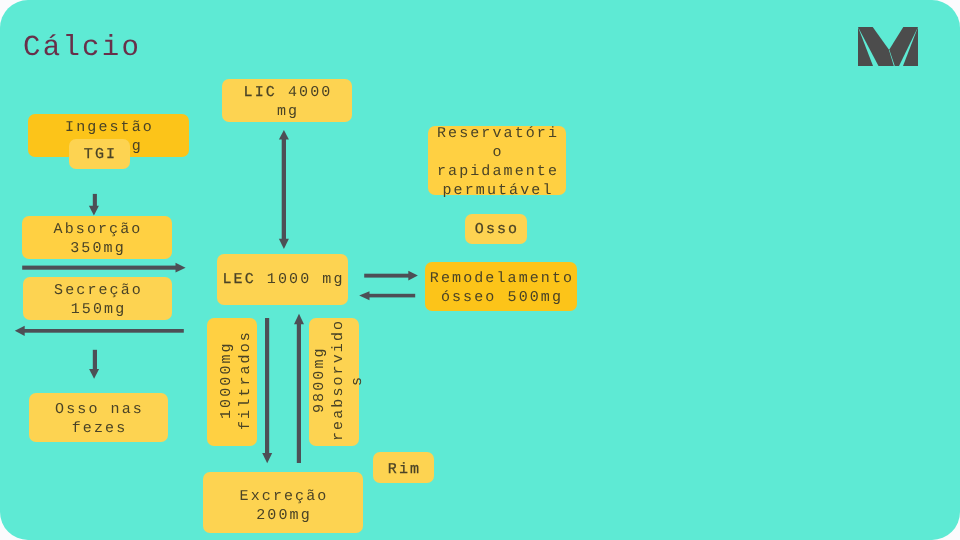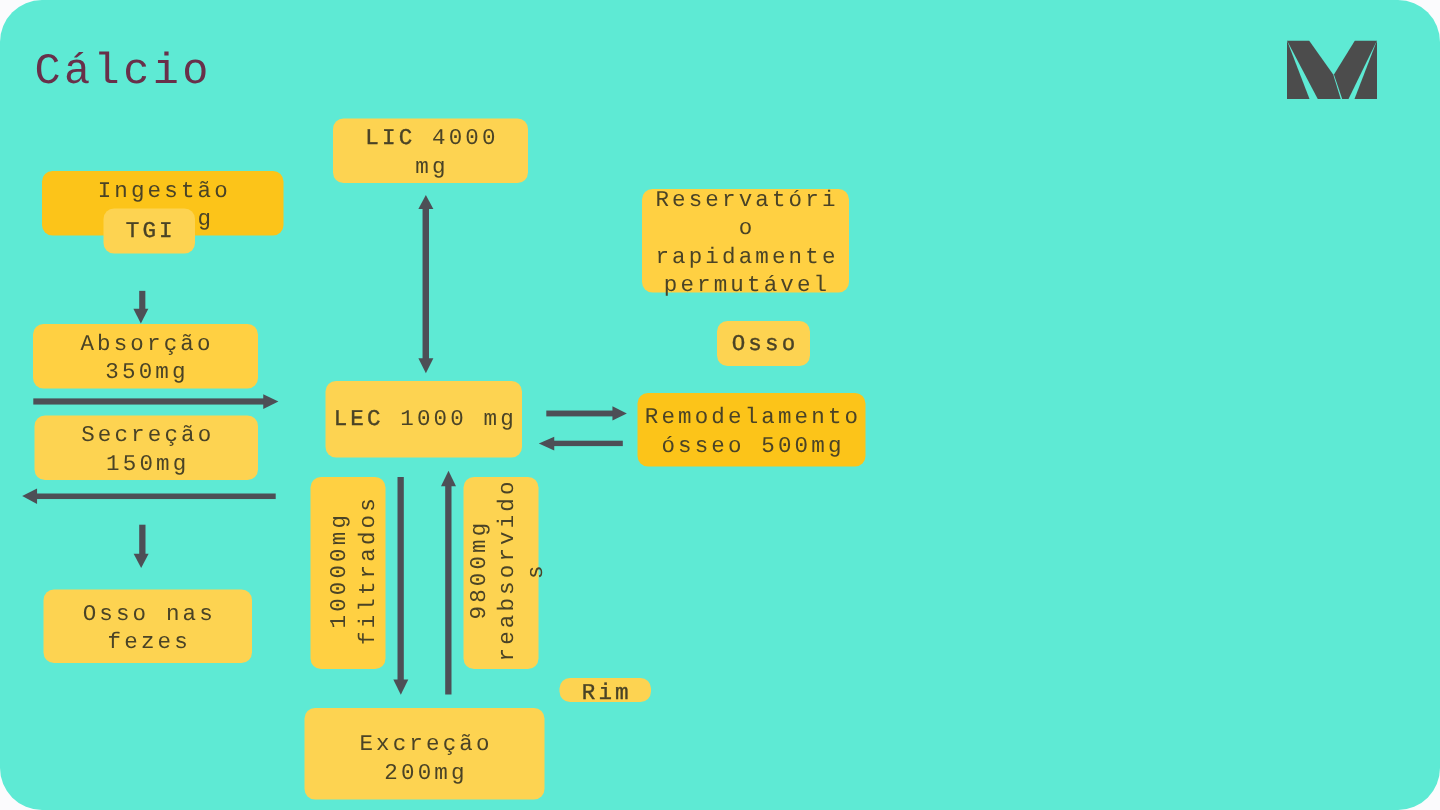--- a/index.html
+++ b/index.html
@@ -127,21 +127,21 @@
   </div>
 
   <div class="box light one" style="left:217px;top:254px;width:131px;height:51px;">
     <div><span class="b">LEC</span><span> 1000 mg</span></div>
   </div>
 
   <div class="box mid" style="left:428px;top:126px;width:138px;height:69px;padding:0 5px;">
     <div style="width:128px;">Reservatório rapidamente permutável</div>
   </div>
 
-  <div class="box light one" style="left:478px;top:214px;width:62px;height:30px;">
+  <div class="box light one" style="left:465px;top:214px;width:62px;height:30px;">
     <span class="b">Osso</span>
   </div>
 
   <div class="box amber" style="left:425px;top:262px;width:152px;height:49px;justify-content:center;">
     <div>
       <div>Remodelamento</div>
       <div>ósseo 500mg</div>
     </div>
   </div>
 
@@ -153,21 +153,21 @@
     <div class="rot">9800mg reabsorvidos</div>
   </div>
 
   <div class="box light excrshift" style="left:203px;top:472px;width:160px;height:61px;">
     <div>
       <div>Excreção</div>
       <div>200mg</div>
     </div>
   </div>
 
-  <div class="box light one rimshift" style="left:373px;top:452px;width:61px;height:16px;">
+  <div class="box light one rimshift" style="left:373px;top:452px;width:61px;height:31px;">
     <span class="b">Rim</span>
   </div>
 
   <svg class="logo" style="left:858px;top:27px;" width="60" height="39" viewBox="0 0 60 39">
     <g fill="#4c4c4c">
       <path d="M0 0 L15 39 L0 39 Z"></path>
       <path d="M0 0 L14.7 0 L30.8 22.6 L35.8 39 L20.5 39 Z"></path>
       <path d="M60 0 L45.3 0 L31.3 22.6 L36.8 39 L41 39 Z"></path>
       <path d="M60 0 L45 39 L60 39 Z"></path>
     </g>

